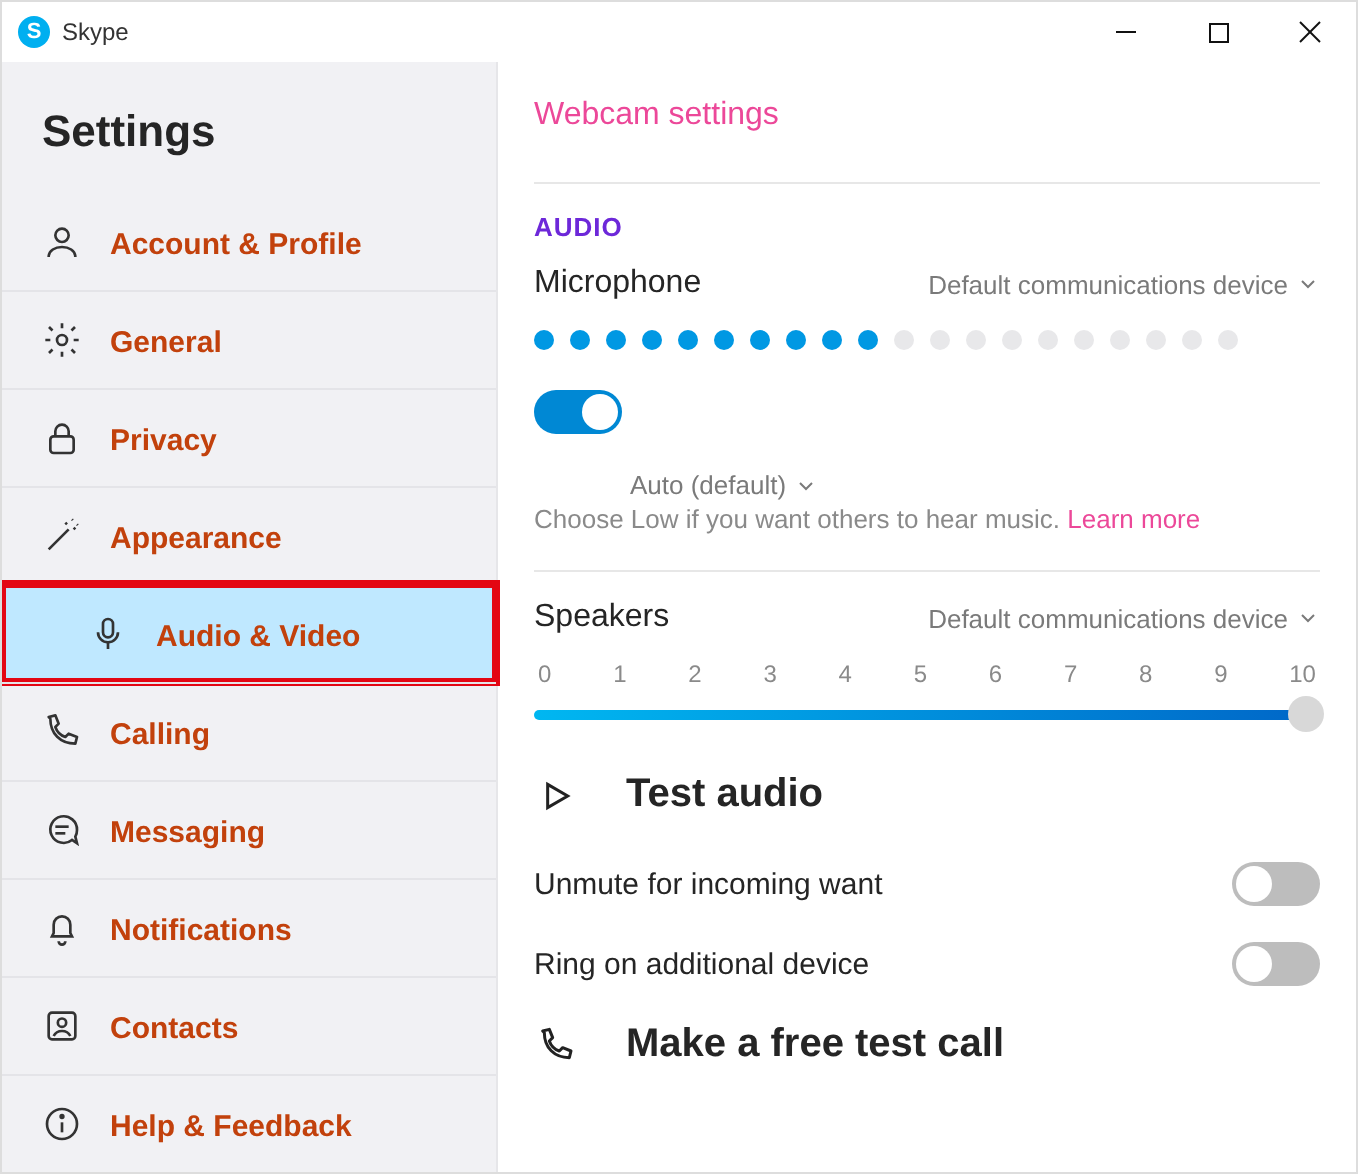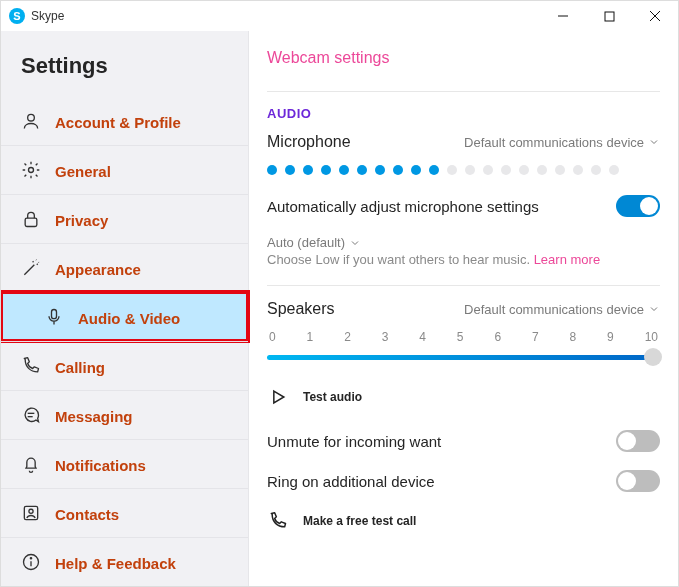--- a/index.html
+++ b/index.html
@@ -48,21 +48,21 @@
   }
   .content {
     flex:1; padding:12px 18px 0 18px; overflow-y:auto; font-size:14px;
   }
   .link { color:#ec4899; }
   .webcam-link { font-size:16px; display:inline-block; margin:6px 0 18px 0; }
   hr { border:none; border-top:1px solid #e7e7e7; margin:6px 0 14px 0; }
   .section-label { color:#6d28d9; font-weight:700; letter-spacing:0.5px; font-size:13px; margin-bottom:12px; }
   .row { display:flex; align-items:center; justify-content:space-between; }
   .row-title { font-weight:400; font-size:16px; }
-  .dd { color:#7a7a7a; font-size:13px; display:flex; align-items:center; gap:4px; cursor:pointer; }
+  .dd { color:#7a7a7a; font-size:13px; display:flex; align-items:center; gap:4px; cursor:pointer;margin-left:48px; }
   .dd svg { stroke:#7a7a7a; }
   .meter { display:flex; gap:8px; margin:14px 0 20px 0; }
   .dot { width:10px; height:10px; border-radius:50%; background:#e8e8ea; }
   .dot.on { background:#0098e3; }
   .setting-row { display:flex; align-items:center; justify-content:space-between; margin:10px 0 18px 0; font-size:15px; }
   .toggle {
     width:44px; height:22px; border-radius:11px; background:#bdbdbd; position:relative; cursor:pointer;
   }
   .toggle .knob {
     width:18px; height:18px; border-radius:50%; background:#fff; position:absolute; top:2px; left:2px;
@@ -77,21 +77,21 @@
     position:relative; height:18px;
   }
   .track {
     position:absolute; left:0; right:0; top:7px; height:5px; border-radius:3px;
     background:linear-gradient(to right,#00b7f1 0%,#0066c7 100%);
   }
   .thumb {
     position:absolute; right:-2px; top:0; width:18px; height:18px; border-radius:50%;
     background:#d8d8d8;
   }
-  .action-row { display:flex; align-items:center; gap:14px; font-weight:700; font-size:12px; margin:10px 0 22px 0; cursor:pointer;}
+  .action-row { display:flex; align-items:center; gap:24px; font-weight:700; font-size:20px; margin:10px 0 22px 0; cursor:pointer;}
   .action-icon { width:22px; height:22px; display:flex; align-items:center; justify-content:center; }
 </style>
 </head>
 <body>
 
 <div class="window">
   <div class="titlebar">
     <div class="titlebar-left">
       <div class="skype-logo">S</div>
       <div class="titlebar-title">Skype</div>
@@ -256,21 +256,20 @@
           <div class="dot"></div>
           <div class="dot"></div>
           <div class="dot"></div>
           <div class="dot"></div>
           <div class="dot"></div>
           <div class="dot"></div>
           <div class="dot"></div>
         </div>
 
       <div class="setting-row">
-        <span>Automatically adjust microphone settings</span>
         <div class="toggle on">
             <div class="knob"></div>
           </div>
       </div>
 
       <div class="noise-block">
         <div class="row">
           <div class="dd">
             <span>Auto (default)</span>
             <svg width="12" height="12" viewBox="0 0 24 24" fill="none" stroke-width="2">

